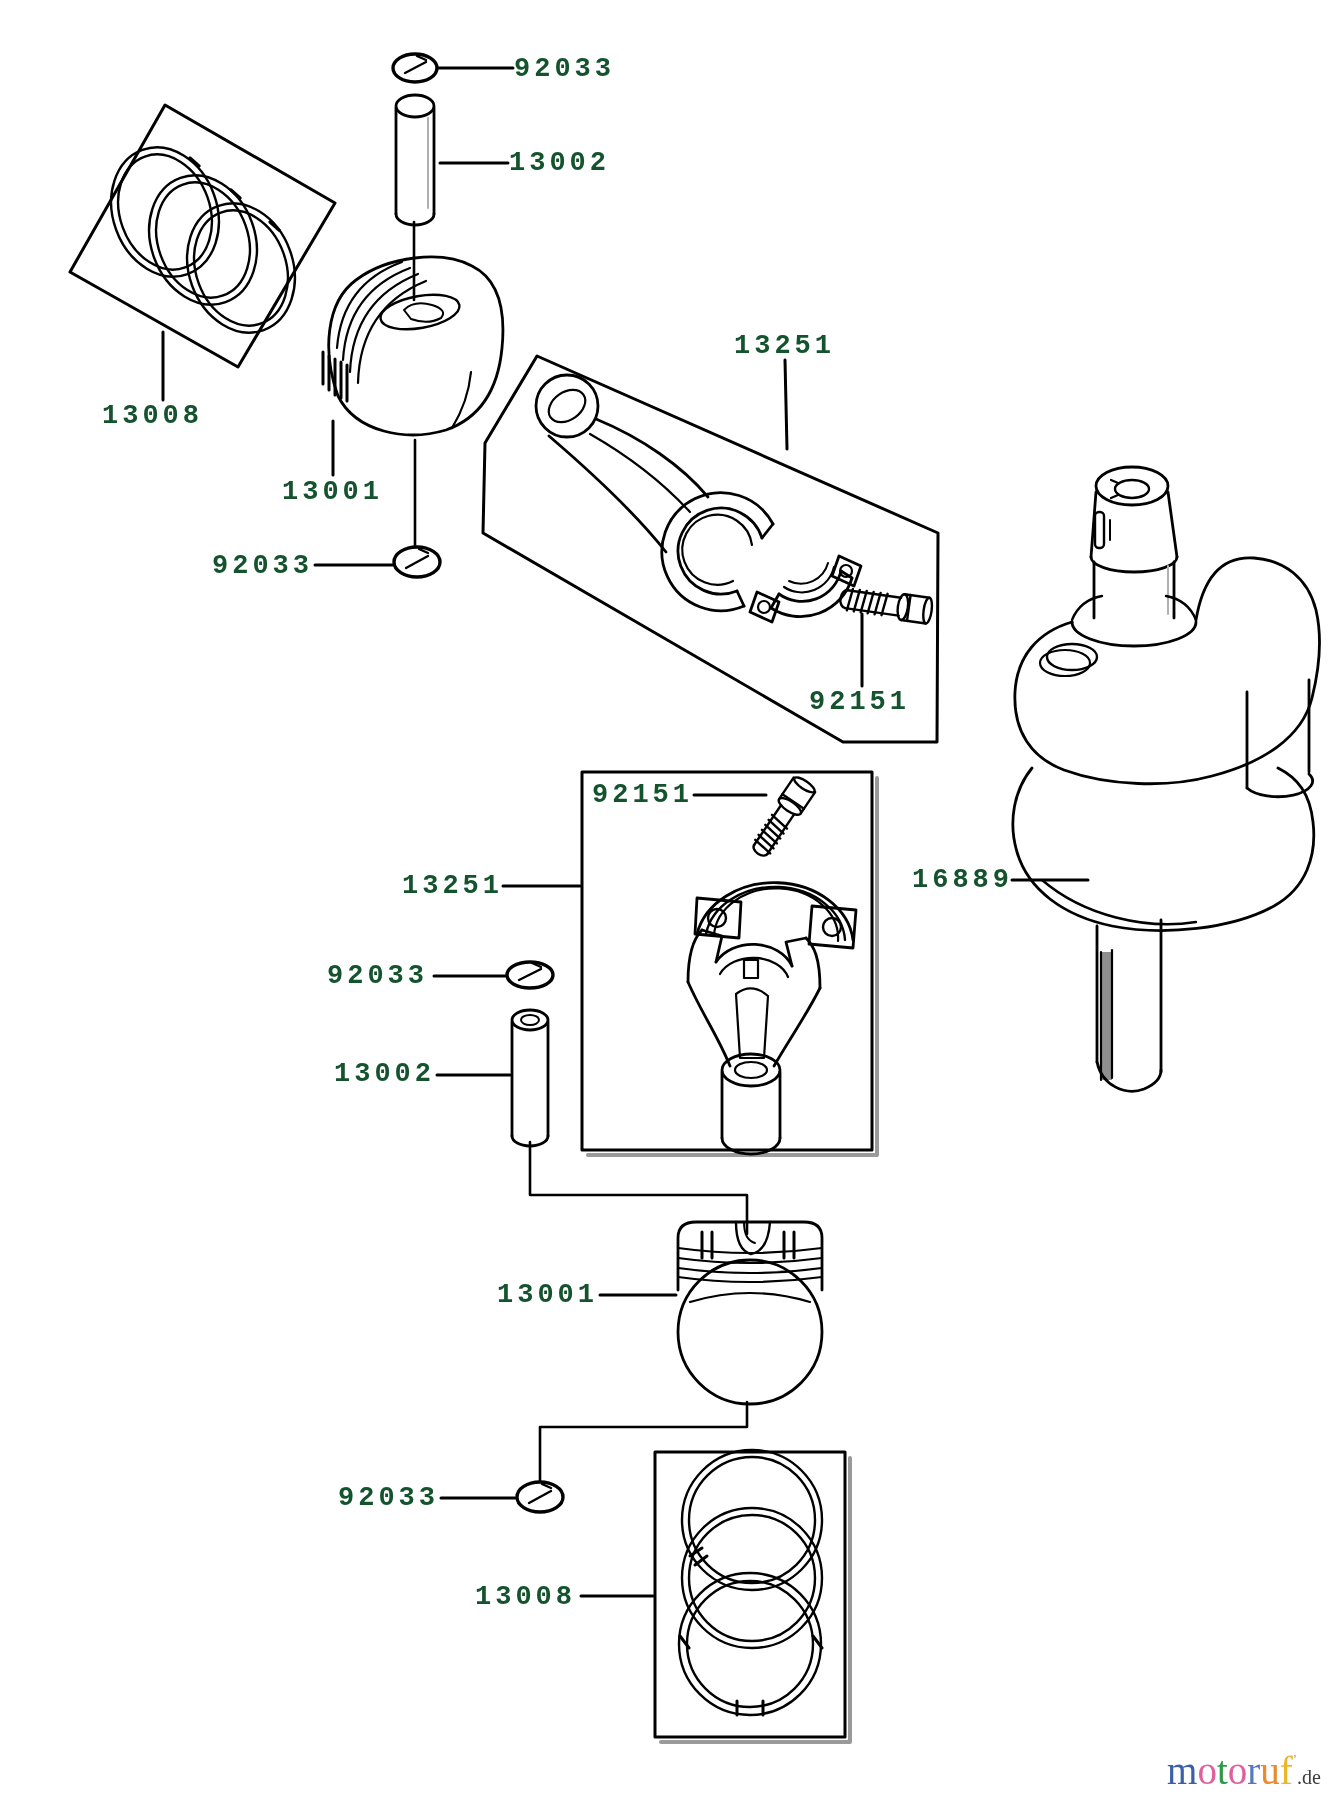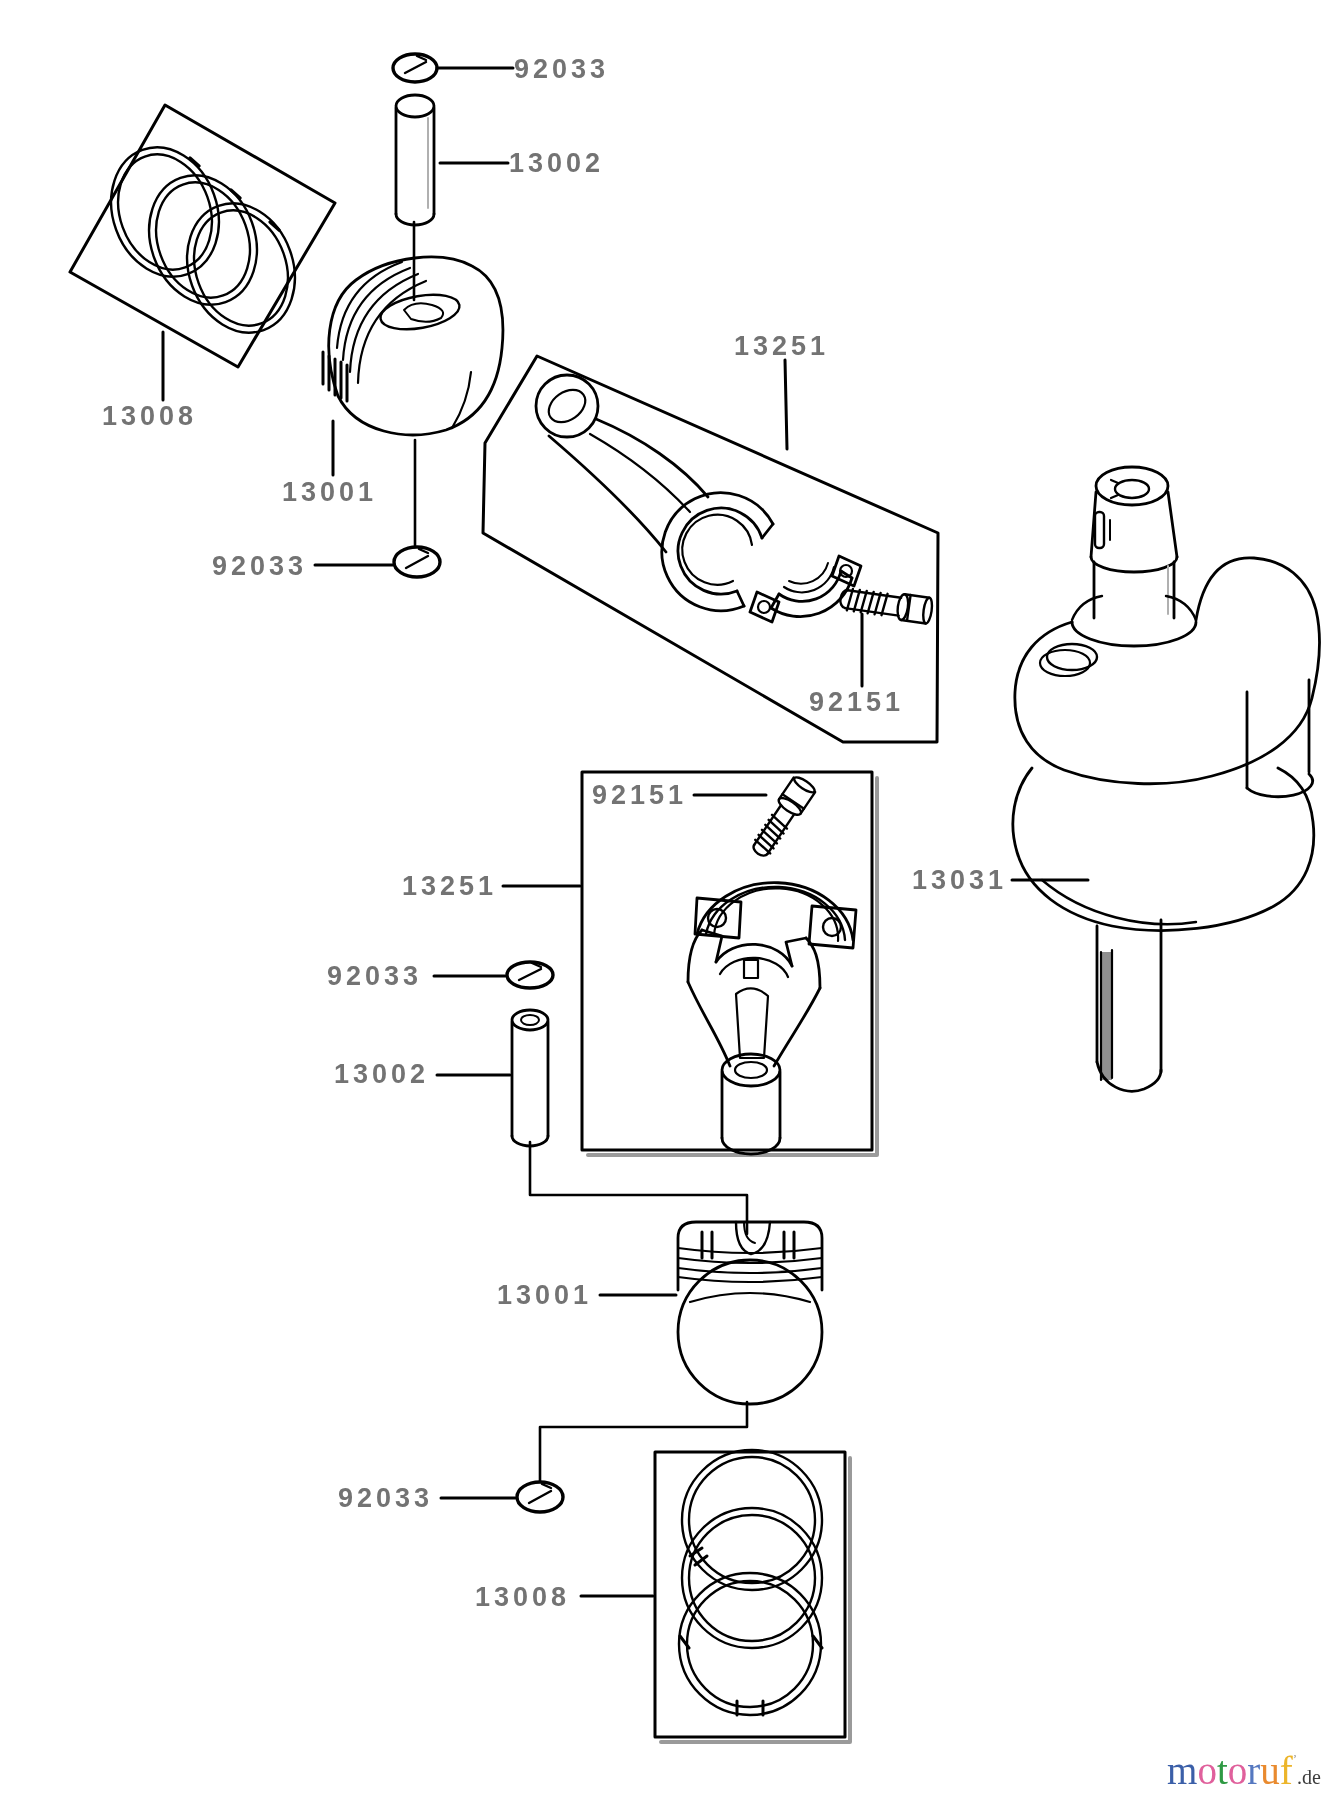--- a/index.html
+++ b/index.html
@@ -2,26 +2,26 @@
 <html><head>
 <meta charset="utf-8">
 <style>
   html,body{margin:0;padding:0;background:#ffffff;}
   body{width:1329px;height:1800px;position:relative;overflow:hidden;
        font-family:"Liberation Sans", sans-serif;}
   #stage{position:absolute;left:0;top:0;width:1329px;height:1800px;}
   svg{position:absolute;left:0;top:0;}
   .callout{
     position:absolute;
-    font-family:Liberation Sans, sans-serif;
+    font-family:Liberation Mono, monospace;
     font-weight:bold;
     font-size:27px;
     line-height:28px;
     letter-spacing:4px;
-    color:#737373;
+    color:#14532d;
     white-space:nowrap;
     cursor:pointer;
   }
   .watermark{
     position:absolute;
     right:8px;
     bottom:2px;
     font-family:"Liberation Serif", serif;
     font-weight:normal;
     font-size:39px;
@@ -267,21 +267,21 @@
   </g>
 </svg>
 
 <div class="callout" style="left:514px;top:55px">92033</div>
 <div class="callout" style="left:509px;top:149px">13002</div>
 <div class="callout" style="left:102px;top:402px">13008</div>
 <div class="callout" style="left:282px;top:478px">13001</div>
 <div class="callout" style="left:212px;top:552px">92033</div>
 <div class="callout" style="left:734px;top:332px">13251</div>
 <div class="callout" style="left:809px;top:688px">92151</div>
-<div class="callout" style="left:912px;top:866px">13031</div>
+<div class="callout" style="left:912px;top:866px">16889</div>
 <div class="callout" style="left:402px;top:872px">13251</div>
 <div class="callout" style="left:592px;top:781px">92151</div>
 <div class="callout" style="left:327px;top:962px">92033</div>
 <div class="callout" style="left:334px;top:1060px">13002</div>
 <div class="callout" style="left:497px;top:1281px">13001</div>
 <div class="callout" style="left:338px;top:1484px">92033</div>
 <div class="callout" style="left:475px;top:1583px">13008</div>
 
 <div class="watermark">
   <span class="wm-letter">m</span><span class="wm-letter">o</span><span class="wm-letter">t</span><span class="wm-letter">o</span><span class="wm-letter">r</span><span class="wm-letter">u</span><span class="wm-letter">f</span><span class="wm-tm">’</span><span class="wm-tld">.de</span>

